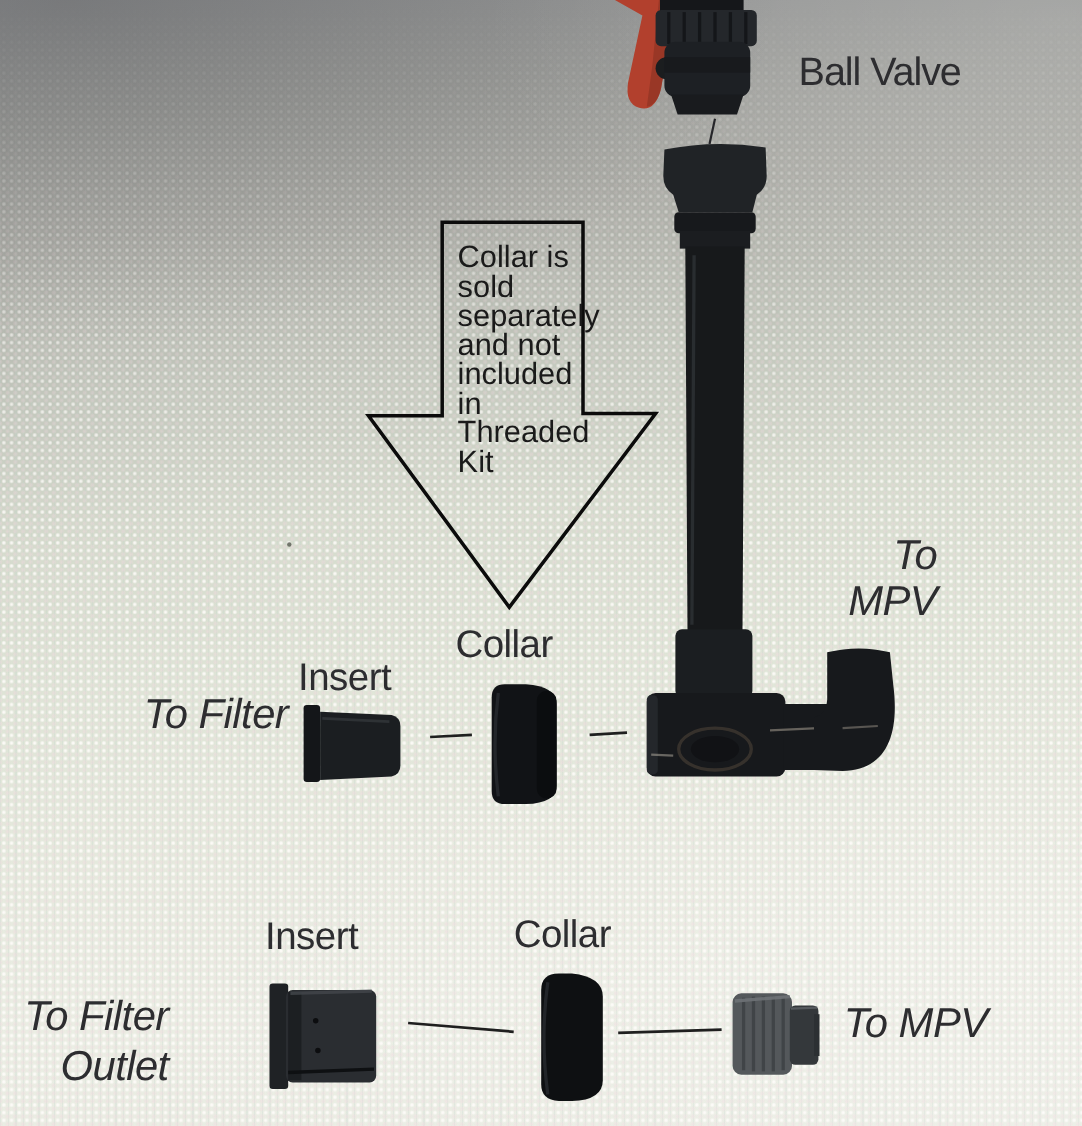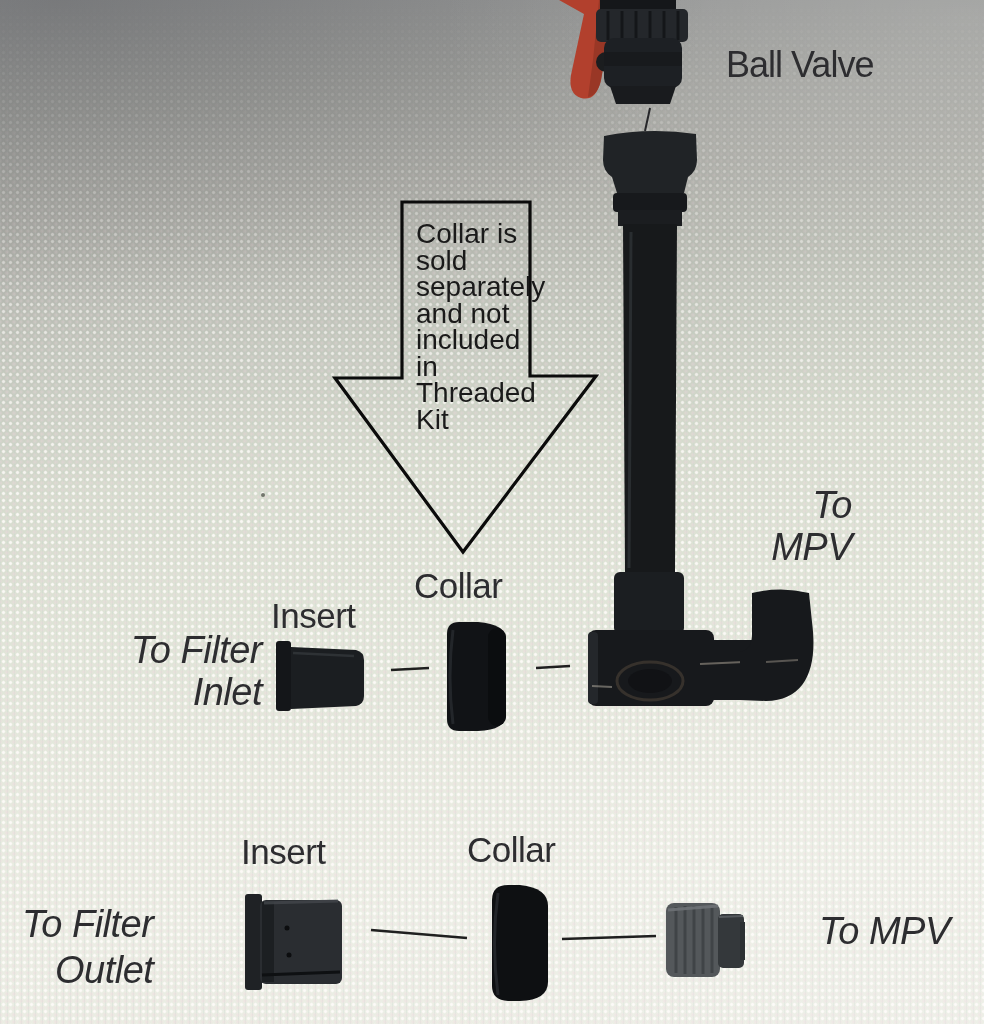--- a/index.html
+++ b/index.html
@@ -157,33 +157,32 @@
   <div class="lbl plain" style="left:414px;top:566px;">
     <span class="ln">Collar</span>
   </div>
 
   <div class="lbl plain" style="left:271px;top:596px;">
     <span class="ln">Insert</span>
   </div>
 
   <div class="lbl ital ctr" style="left:57px;top:629px;width:205px;">
     <span class="ln">To Filter</span>
-    <span class="ln">Inlet</span>
   </div>
 
   <div class="lbl plain" style="left:241px;top:832px;">
     <span class="ln">Insert</span>
   </div>
 
   <div class="lbl plain" style="left:467px;top:830px;">
     <span class="ln">Collar</span>
   </div>
 
 
-  <div class="lbl ital" style="left:819px;top:910px;">
+  <div class="lbl ital" style="left:767px;top:910px;">
     <span class="ln">To MPV</span>
   </div>
 
   <div class="lbl ital ctr" style="left:22px;top:901px;line-height:46px;">
     <span class="ln">To Filter</span>
     <span class="ln">Outlet</span>
   </div>
 
   <div class="callout-text">
     <span class="ln">Collar is</span>

